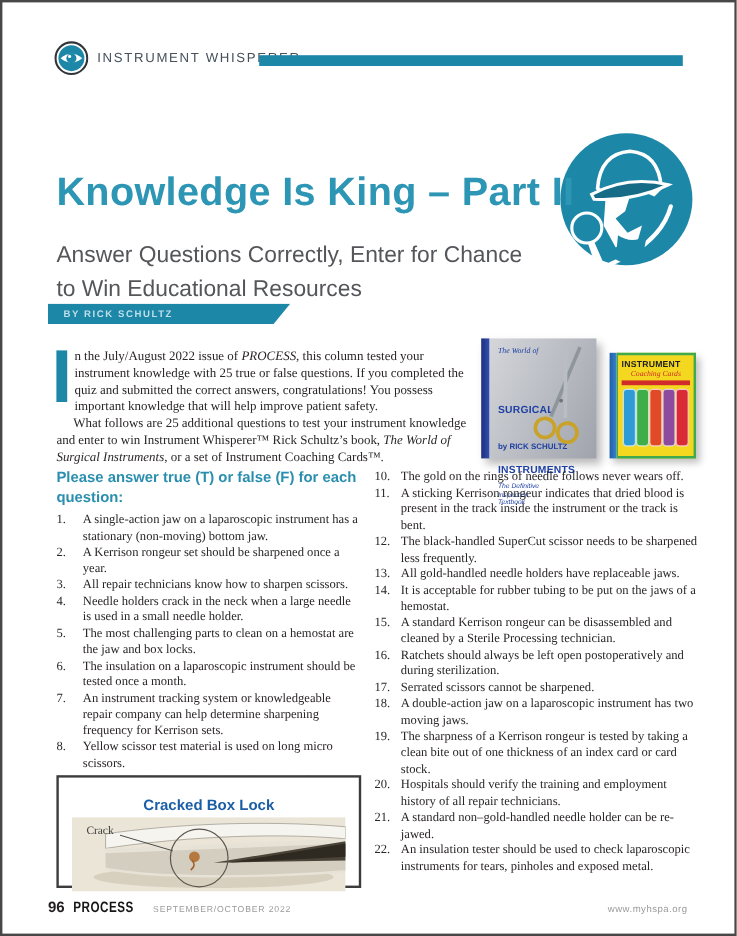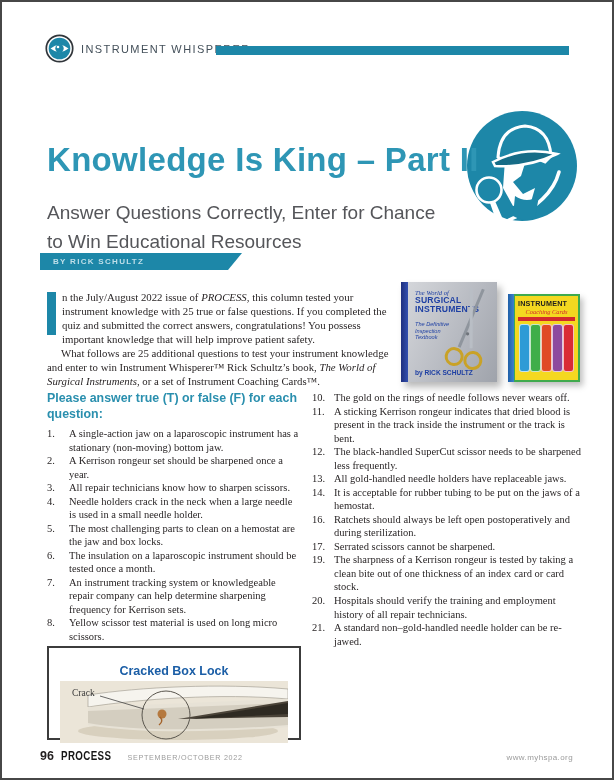--- a/index.html
+++ b/index.html
@@ -33,21 +33,21 @@
   .intro p{margin:0;}
   .intro .p2{text-indent:14px;}
   .it{font-style:italic;}
   
   .book{position:absolute;left:399px;top:280px;width:96px;height:100px;display:flex;
         box-shadow:4px 5px 7px rgba(0,0,0,.28);}
   .book-spine{width:7px;background:linear-gradient(90deg,#1e2f7e,#3350b0);}
   .book-cover{flex:1;position:relative;background:linear-gradient(115deg,#d4d6da 0%,#b7bac1 55%,#9fa3ab 100%);
         padding:7px 4px 5px 7px;box-sizing:border-box;color:#1d3fa3;}
   .book-series{font-size:6.5px;font-style:italic;font-family:"Liberation Serif",serif;}
-  .book-title{font-size:8.6px;font-weight:800;line-height:1.05;letter-spacing:.2px;}
+  .book-title{font-size:8.6px;font-weight:800;line-height:1.05;letter-spacing:.2px;margin-top:41px;}
   .book-sub{font-size:5.6px;font-style:italic;margin-top:7px;line-height:1.2;width:46px;}
   .book-author{position:absolute;left:7px;bottom:6px;font-size:6.6px;font-weight:800;}
   .book-scissors{position:absolute;right:2px;top:4px;width:52px;height:88px;}
   .cards{position:absolute;left:506px;top:292px;width:72px;height:88px;display:flex;
          box-shadow:3px 4px 6px rgba(0,0,0,.25);}
   .cards-spine{width:6px;background:linear-gradient(90deg,#1f5fa8,#3c82cc);}
   .cards-face{flex:1;background:#f4d820;border:2px solid #3faa4d;border-left-width:1px;
          box-sizing:border-box;position:relative;padding:3px 3px 0 3px;}
   .cards-title{font-size:7.2px;font-weight:800;color:#1e1e1e;letter-spacing:.2px;text-align:left;}
   .cards-sub{font-size:6.4px;font-style:italic;color:#d22b2b;text-align:center;
@@ -228,38 +228,50 @@
       </div>
     <div class="q">
         <span class="qnum">13.</span>
         <span class="qtext">All gold-handled needle holders have replaceable jaws.</span>
       </div>
     <div class="q">
         <span class="qnum">14.</span>
         <span class="qtext">It is acceptable for rubber tubing to be put on the jaws of a hemostat.</span>
       </div>
     <div class="q">
+        <span class="qnum">15.</span>
+        <span class="qtext">A standard Kerrison rongeur can be disassembled and cleaned by a Sterile Processing technician.</span>
+      </div>
+    <div class="q">
         <span class="qnum">16.</span>
         <span class="qtext">Ratchets should always be left open postoperatively and during sterilization.</span>
       </div>
     <div class="q">
         <span class="qnum">17.</span>
         <span class="qtext">Serrated scissors cannot be sharpened.</span>
       </div>
     <div class="q">
+        <span class="qnum">18.</span>
+        <span class="qtext">A double-action jaw on a laparoscopic instrument has two moving jaws.</span>
+      </div>
+    <div class="q">
         <span class="qnum">19.</span>
         <span class="qtext">The sharpness of a Kerrison rongeur is tested by taking a clean bite out of one thickness of an index card or card stock.</span>
       </div>
     <div class="q">
         <span class="qnum">20.</span>
         <span class="qtext">Hospitals should verify the training and employment history of all repair technicians.</span>
       </div>
     <div class="q">
         <span class="qnum">21.</span>
         <span class="qtext">A standard non–gold-handled needle holder can be re-jawed.</span>
+      </div>
+    <div class="q">
+        <span class="qnum">22.</span>
+        <span class="qtext">An insulation tester should be used to check laparoscopic instruments for tears, pinholes and exposed metal.</span>
       </div>
   </div>
 
   <div class="figure">
     <div class="figure-title">Cracked Box Lock</div>
     <div class="figure-photo">
       <svg viewBox="0 0 228 62" width="228" height="62">
         <rect x="0" y="0" width="228" height="62" fill="#ebe5d8"></rect>
         <ellipse cx="118" cy="50" rx="100" ry="9" fill="#cbc2ae" opacity="0.6"></ellipse>
 

